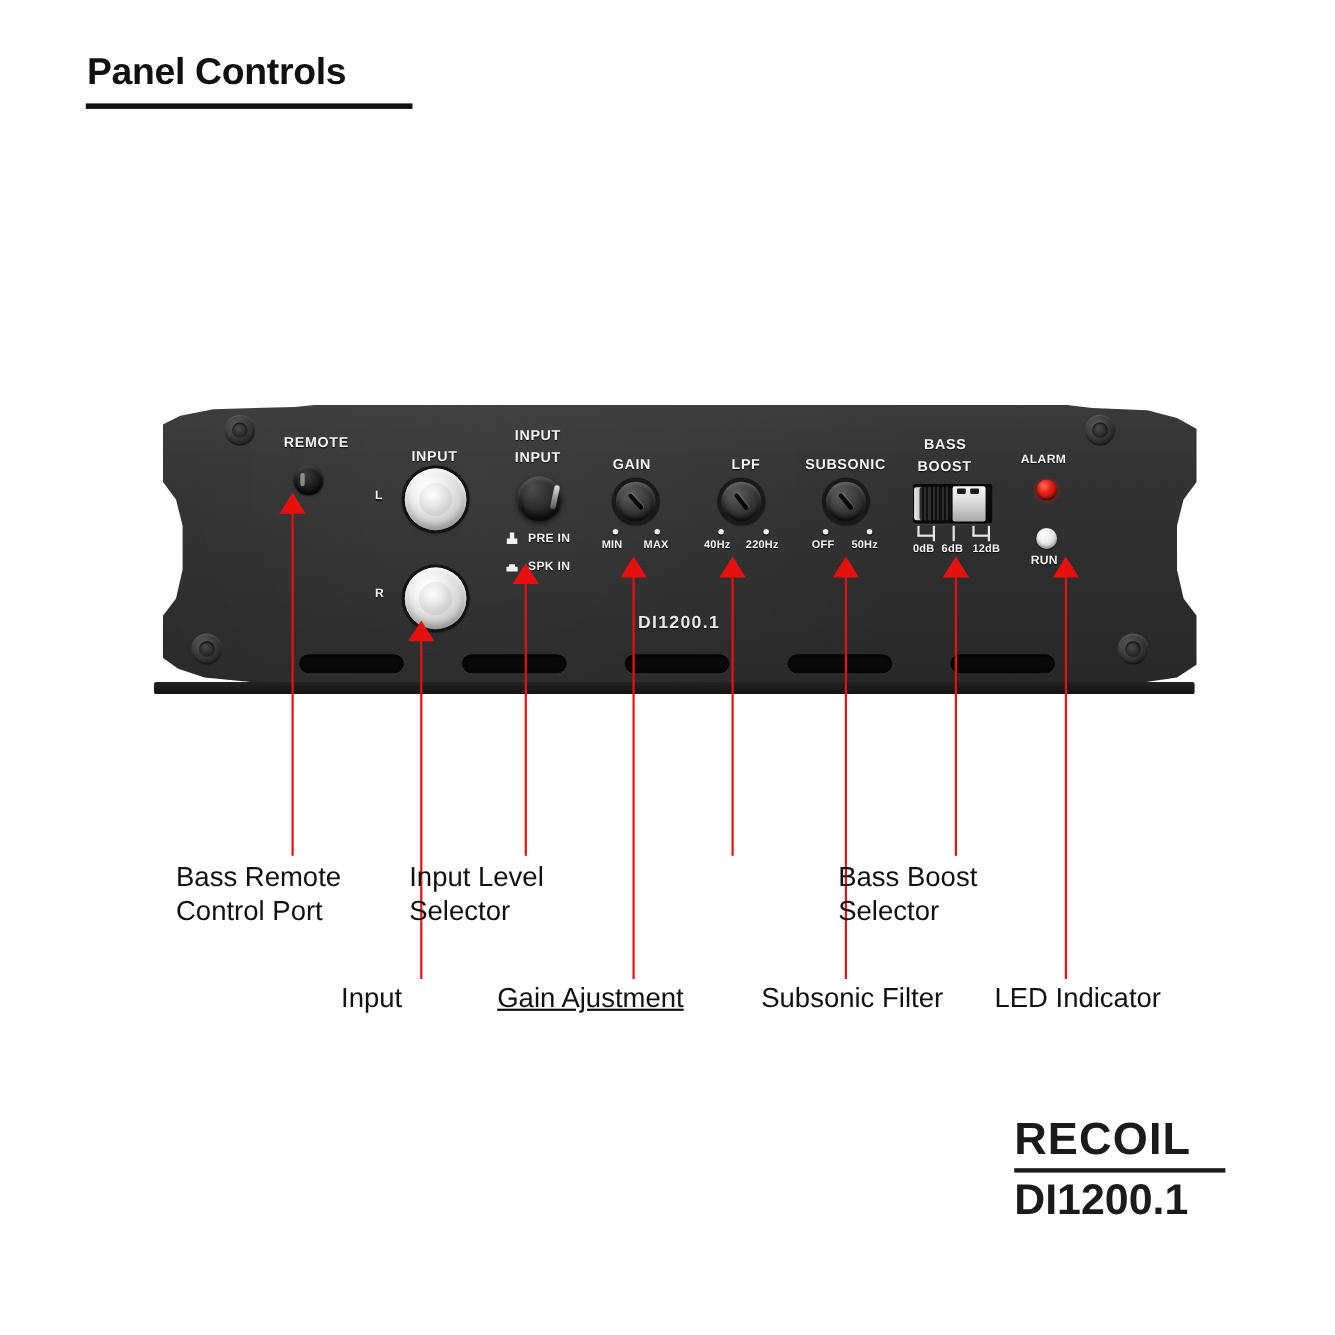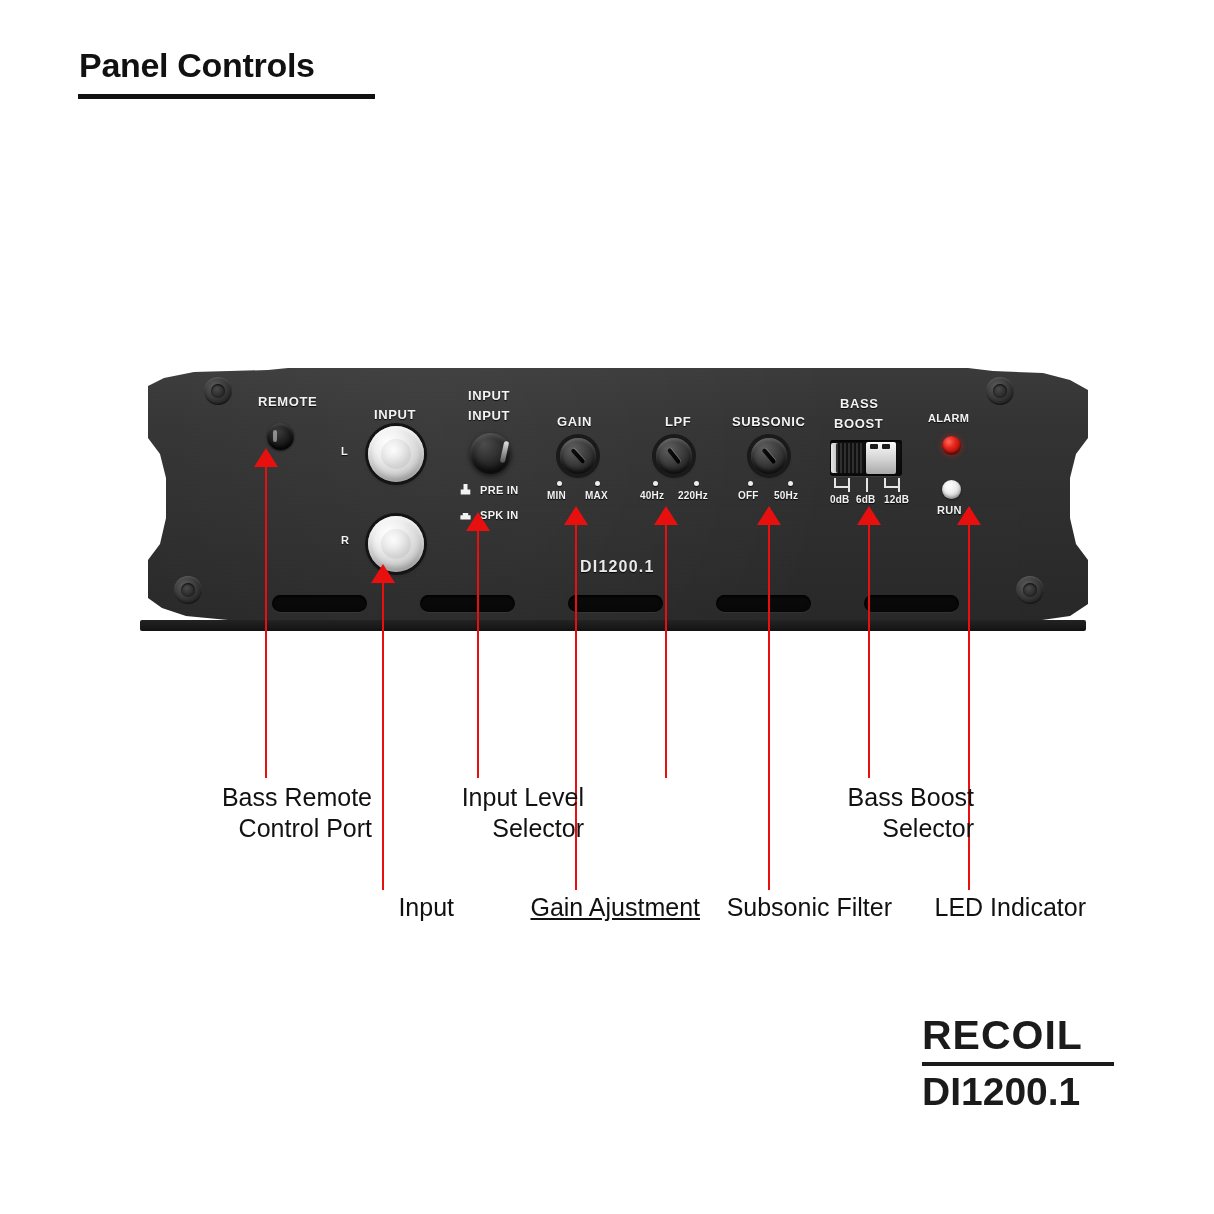--- a/index.html
+++ b/index.html
@@ -219,21 +219,21 @@
   .callout .stem{position:absolute;width:2px;background:#e8100f;}
   .callout .head{
     position:absolute;width:0;height:0;
     border-left:12px solid transparent;border-right:12px solid transparent;
     border-bottom:19px solid #e8100f;
   }
 
   
   .caption{
     position:absolute;color:#111;font-size:25px;line-height:31px;
-    text-align:right;white-space:pre-line;
+    text-align:left;white-space:pre-line;
     font-family:"Liberation Sans", sans-serif;
   }
 
   
   #brand{position:absolute;left:922px;top:1012px;width:196px;}
   #brand-name{
     font-size:41px;font-weight:bold;letter-spacing:1px;color:#1b1b1b;
     font-family:"Liberation Sans", sans-serif;text-align:left;
   }
   #brand-rule{width:192px;height:4px;background:#1b1b1b;margin:3px 0 4px 0;}

